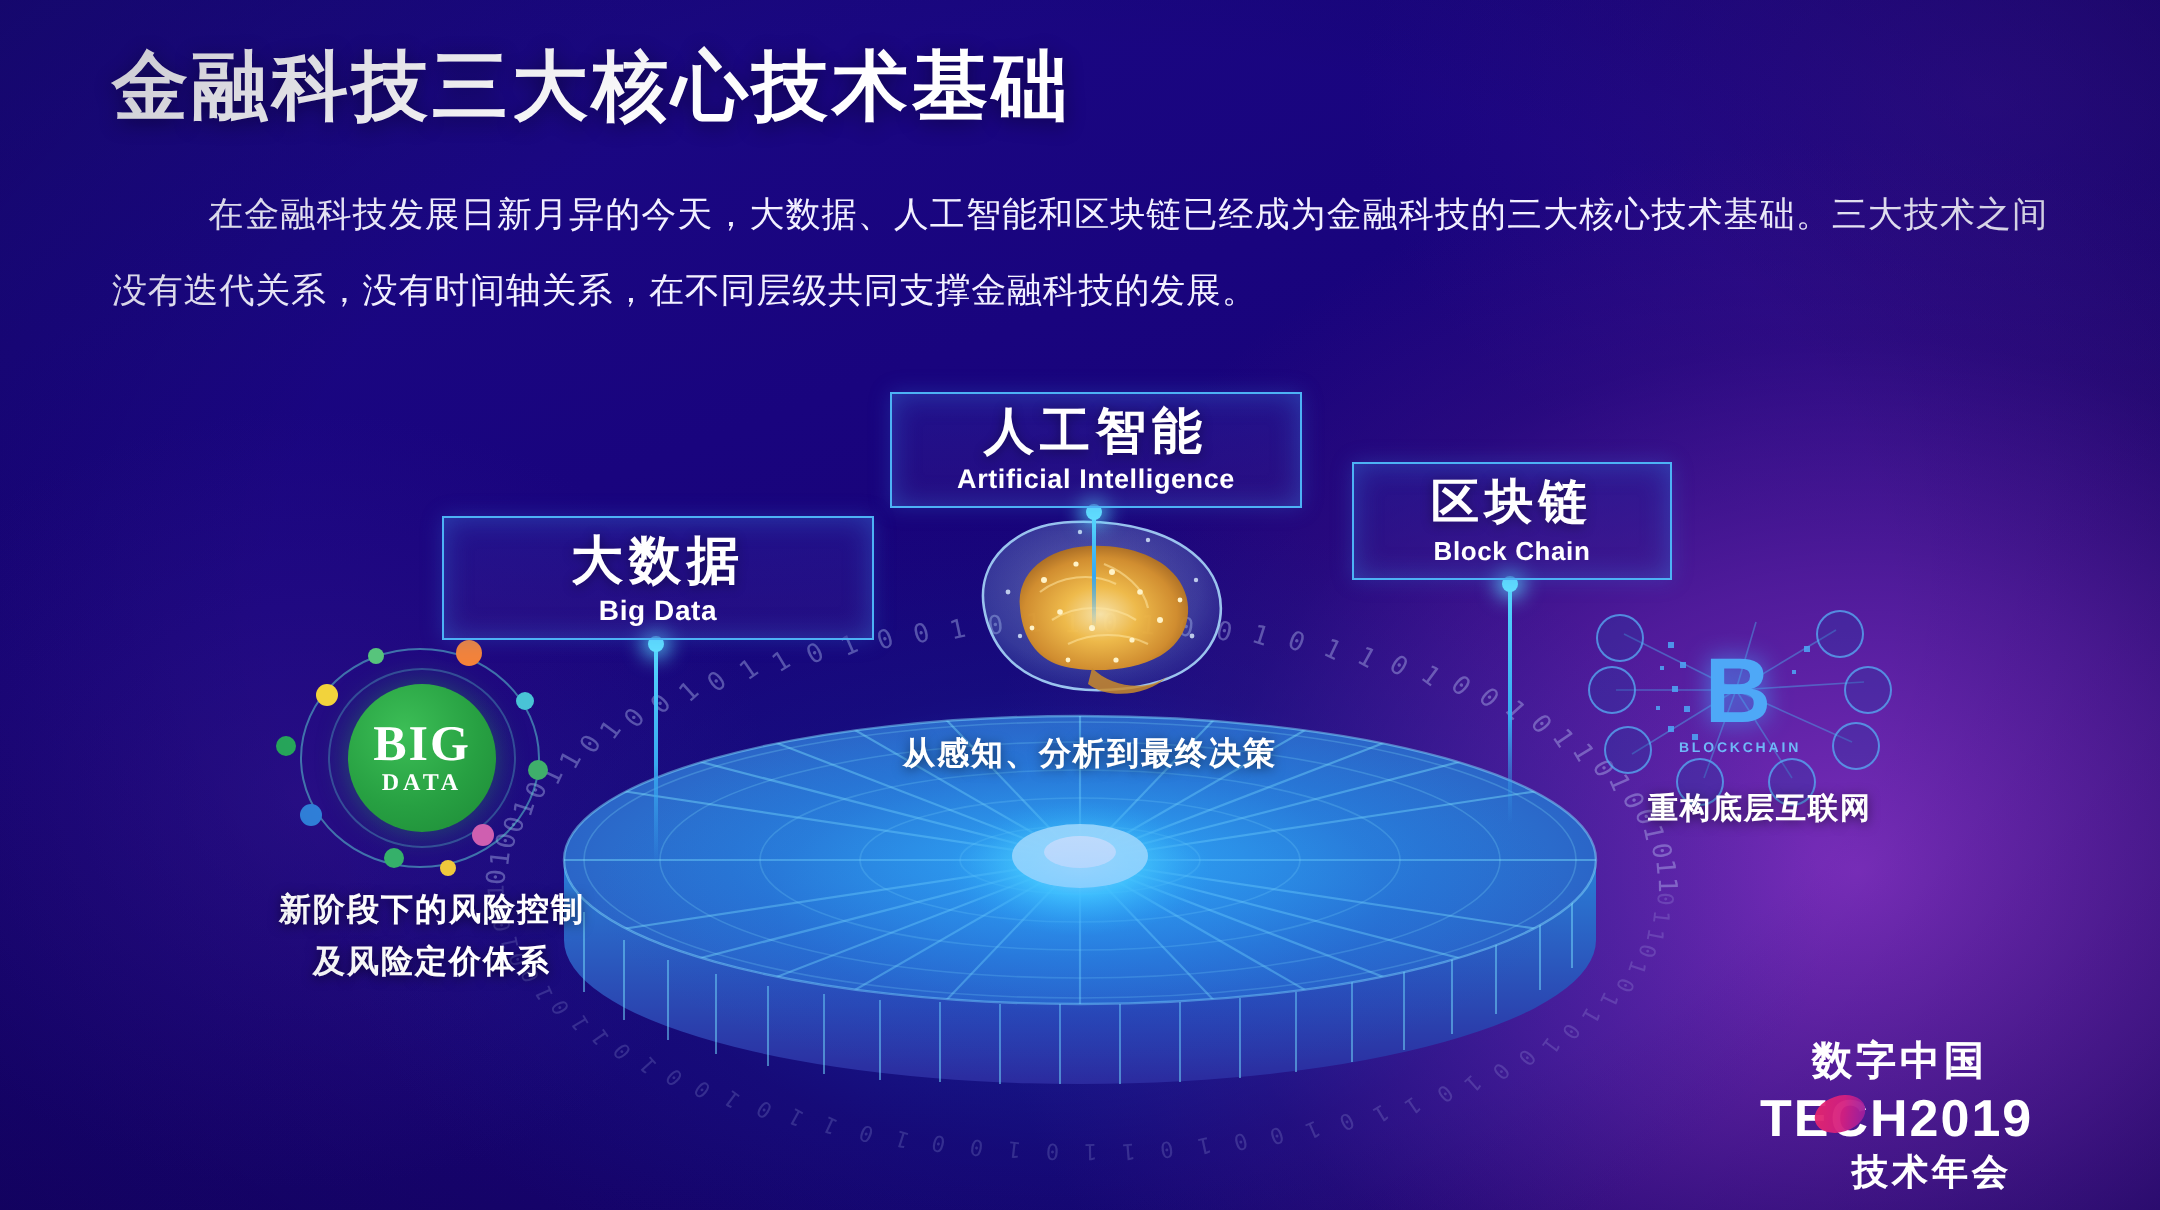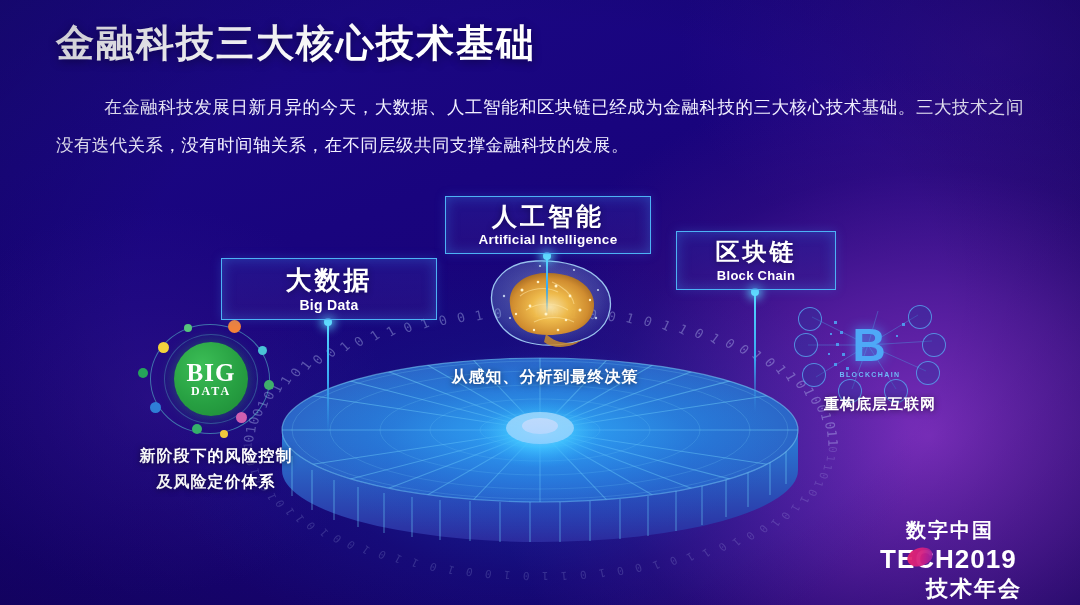--- a/index.html
+++ b/index.html
@@ -148,21 +148,21 @@
   
   #logo{position:absolute;left:866px;top:505px;width:160px;height:86px;color:#fff;margin-top:12px;}
   .logo-cn-top{position:absolute;left:40px;top:0;font-size:20px;font-weight:bold;
     letter-spacing:2px;}
   .logo-tech{position:absolute;left:14px;top:27px;font-size:26px;font-weight:bold;
     letter-spacing:1px;font-family:"Liberation Sans",sans-serif;}
   .logo-swoosh{position:absolute;left:41px;top:31px;width:26px;height:18px;
     border-radius:50%;
     background:linear-gradient(115deg,#e8276a 0%,#d41f80 55%,#8b1fa8 100%);
     transform:rotate(-18deg);opacity:0.95;}
-  .logo-cn-bottom{position:absolute;left:60px;top:57px;font-size:22px;font-weight:bold;
+  .logo-cn-bottom{position:absolute;left:60px;top:57px;font-size:18px;font-weight:bold;
     letter-spacing:2px;}
 </style>
 </head>
 <body>
 
 <div id="slide">
 
   <div class="bg-layer bg-base"></div>
   <div class="bg-layer bg-glow-topright"></div>
   <div class="bg-layer bg-glow-right"></div>

